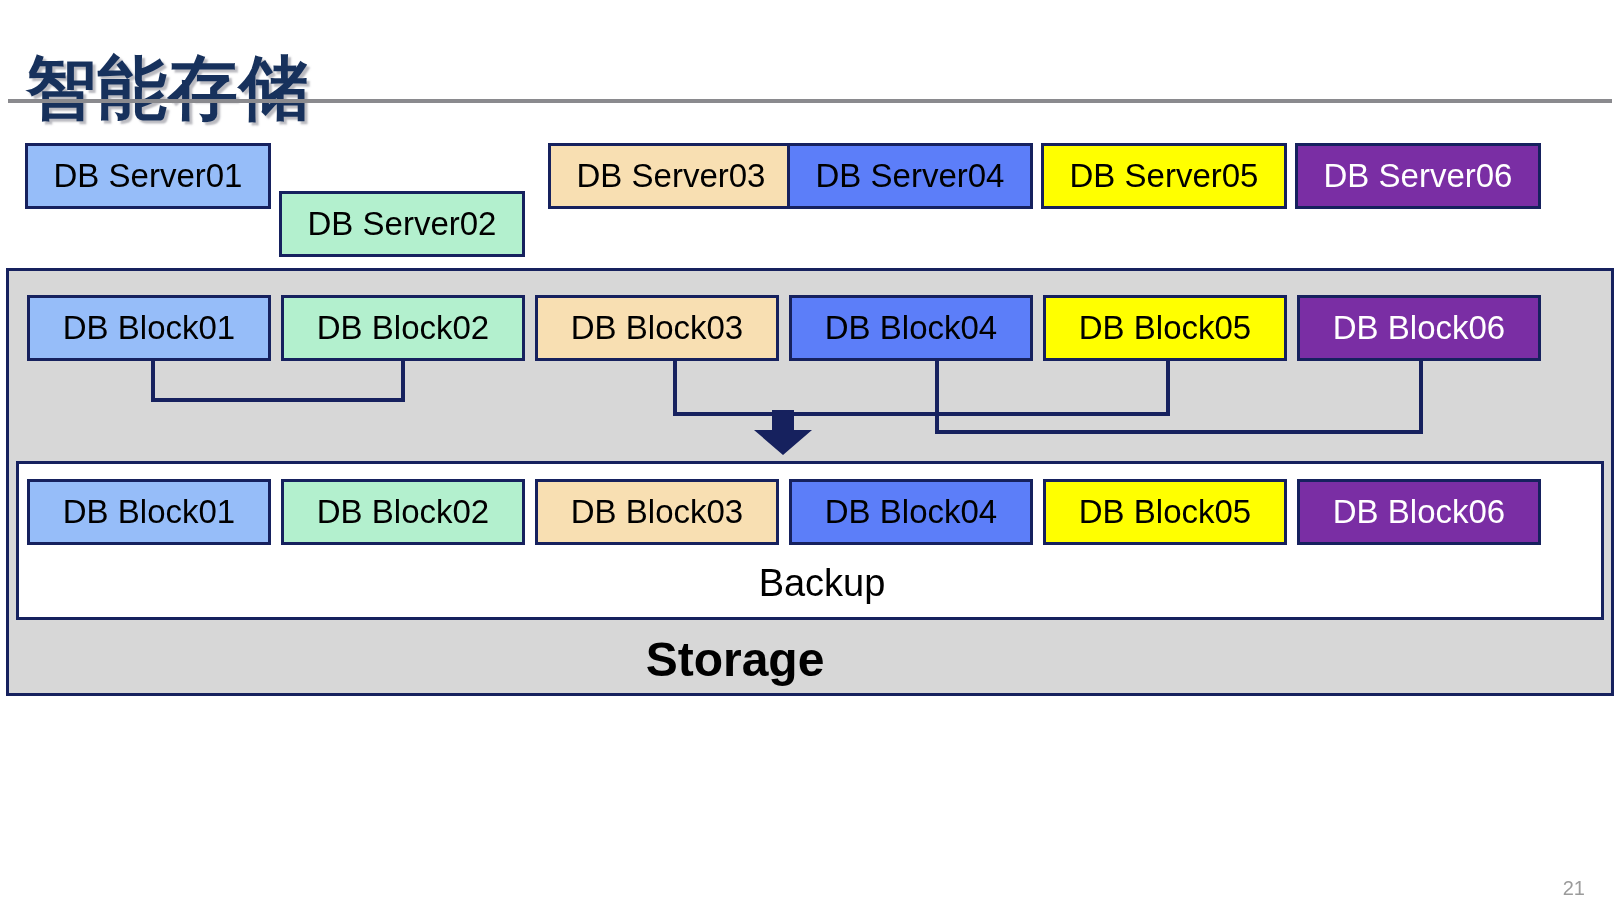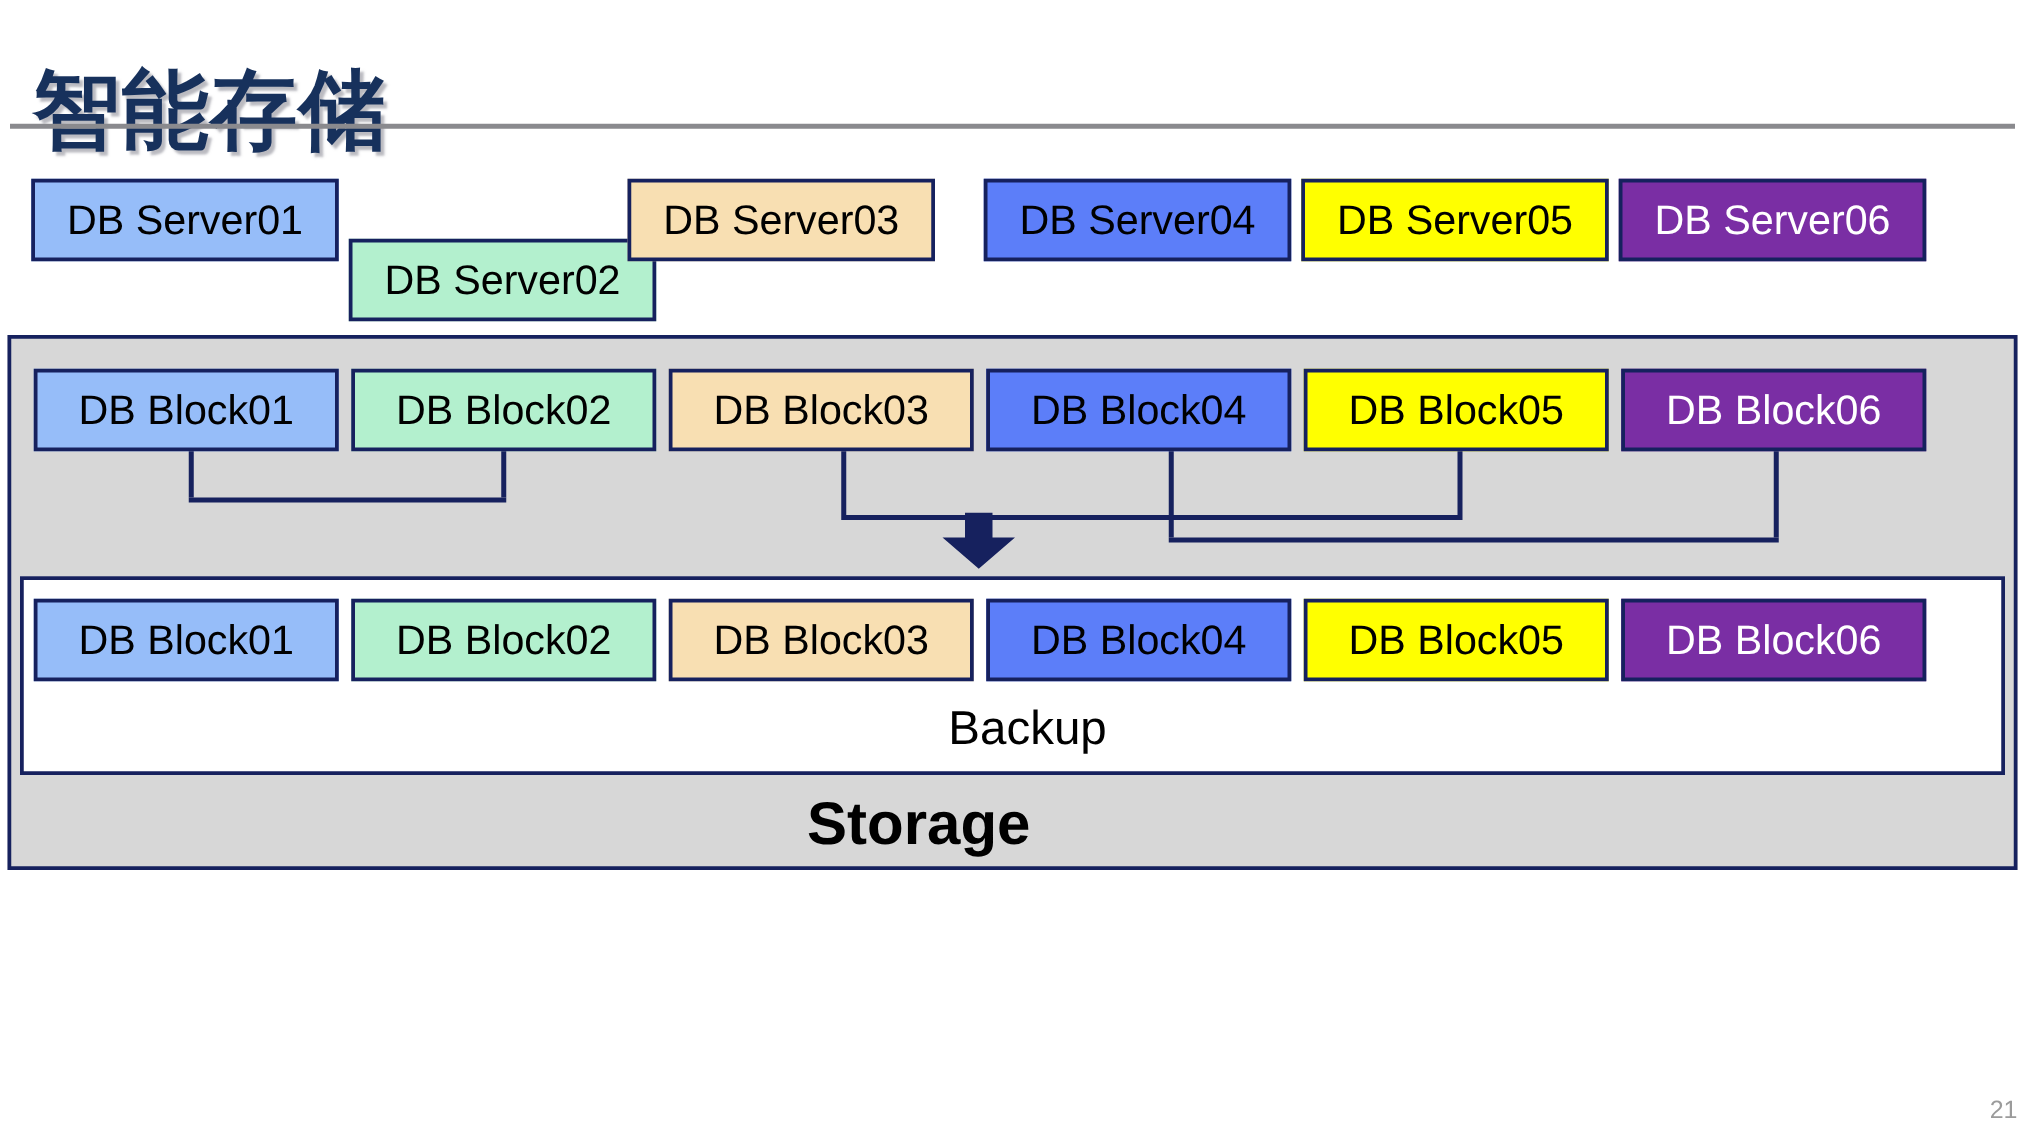--- a/index.html
+++ b/index.html
@@ -133,40 +133,40 @@
     width: 1620px;
     text-align: center;
     font-size: 49px;
     color: #000000;
     line-height: 1.28;
   }
 
   
   #page-number {
     position: absolute;
-    right: 6px;
+    right: 35px;
     bottom: 10px;
     font-size: 20px;
     color: #9b9b9b;
   }
 </style>
 </head>
 <body>
 
 <div id="slide-title">智能存储</div>
 <div id="title-rule"></div>
 
 <div id="server-row">
     <div class="node light-blue server" style="left: 25px; width: 246px;">
       <span>DB Server01</span>
     </div>
     <div class="node mint server" style="left: 279px; width: 246px; margin-top: 48px;">
       <span>DB Server02</span>
     </div>
-    <div class="node peach server" style="left: 502px; width: 246px;">
+    <div class="node peach server" style="left: 548px; width: 246px;">
       <span>DB Server03</span>
     </div>
     <div class="node blue server" style="left: 787px; width: 246px;">
       <span>DB Server04</span>
     </div>
     <div class="node yellow server" style="left: 1041px; width: 246px;">
       <span>DB Server05</span>
     </div>
     <div class="node purple server" style="left: 1295px; width: 246px;">
       <span>DB Server06</span>

